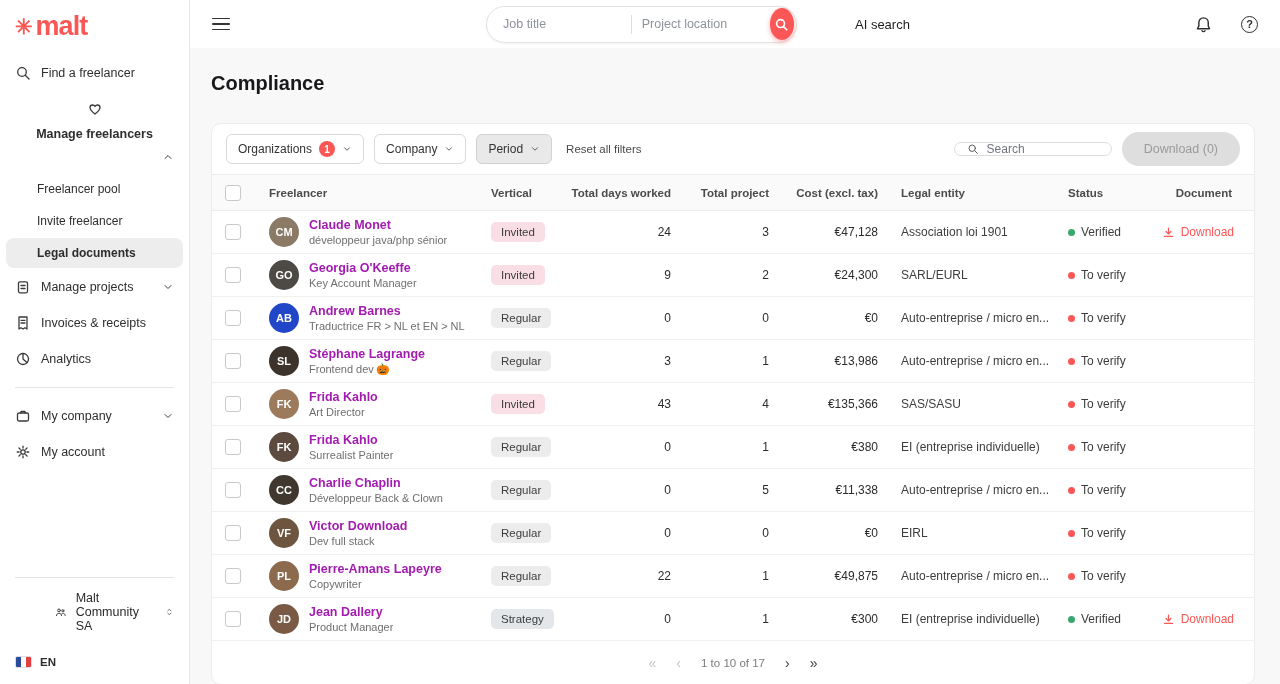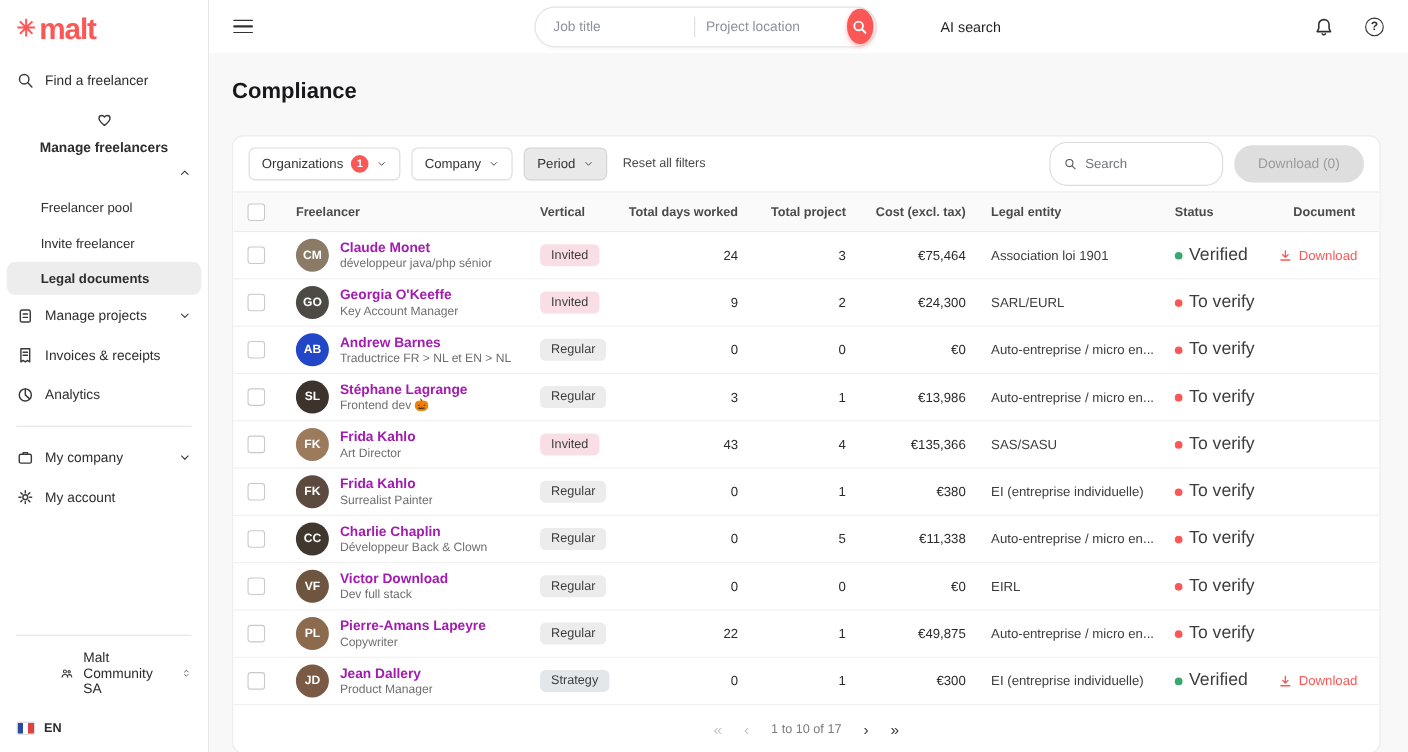--- a/index.html
+++ b/index.html
@@ -53,21 +53,21 @@
 
   
   .filters { display:flex; align-items:center; gap:10px; padding:10px 14px; height:50px; }
   .chip { display:flex; align-items:center; gap:7px; height:30px; padding:0 11px; border:1px solid #d9d9d9; border-radius:6px;
           background:#fff; font-size:12px; color:#333; cursor:pointer; white-space:nowrap; }
   .chip.active { background:#e9e9ea; border-color:#d2d2d4; }
   .chip .count { background:#fc5757; color:#fff; border-radius:9px; min-width:16px; height:16px; font-size:10px; font-weight:700;
                  display:flex; align-items:center; justify-content:center; padding:0 4px; }
   .reset-link { font-size:11.5px; color:#4a4a4a; margin-left:4px; cursor:pointer; }
   .filters .spacer { flex:1; }
-  .filter-search { display:flex; align-items:center; gap:8px; width:158px; height:40px; border:1px solid #dcdcdc; border-radius:16px; padding:0 12px; background:#fff; }
+  .filter-search { display:flex; align-items:center; gap:8px; width:158px; height:14px; border:1px solid #dcdcdc; border-radius:16px; padding:0 12px; background:#fff; }
   .filter-search input { border:none; outline:none; font-size:12px; font-family:inherit; width:100%; color:#333; background:transparent; }
   .filter-search input::placeholder { color:#6f747d; }
   .download-btn { height:34px; padding:0 22px; border:none; border-radius:17px; background:#dedede; color:#9b9b9b;
                   font-size:12.5px; font-family:inherit; cursor:pointer; white-space:nowrap; }
 
   
   .grid { display:grid; grid-template-columns:44px 225px 90px 112px 98px 109px 168px 88px 1fr; align-items:center; }
   .thead { height:37px; background:#fafafa; border-top:1px solid #ececec; border-bottom:1px solid #ececec;
            font-size:11.5px; color:#4b4b4b; font-weight:600; }
   .th.pl13 { padding-left:13px; } .pl10 { padding-left:10px; } .pl11 { padding-left:11px; }
@@ -81,21 +81,21 @@
   .avatar { width:30px; height:30px; border-radius:50%; color:#fff; font-size:11px; font-weight:700; flex:0 0 30px;
             display:flex; align-items:center; justify-content:center; }
   .f-name { font-size:12.5px; font-weight:700; color:#a21caf; line-height:1.3; }
   .f-sub { font-size:11px; color:#6f6f6f; line-height:1.3; white-space:nowrap; overflow:hidden; text-overflow:ellipsis; max-width:170px; }
   .badge-wrap { padding-left:10px; }
   .badge { display:inline-block; padding:4px 10px; border-radius:5px; font-size:11.5px; color:#3d3d3d; }
   .badge-invited { background:#f9dfe5; }
   .badge-regular { background:#ececec; }
   .badge-strategy { background:#e3e7ea; }
   .entity-cell { padding-left:11px; color:#3d3d3d; white-space:nowrap; overflow:hidden; text-overflow:ellipsis; }
-  .status-cell { display:flex; align-items:center; gap:6px; padding-left:10px; font-size:16px; color:#3d3d3d; }
+  .status-cell { display:flex; align-items:center; gap:6px; padding-left:10px; font-size:12px; color:#3d3d3d; }
   .dot { width:7px; height:7px; border-radius:50%; flex:0 0 7px; }
   .status-verified .dot { background:#3aa76d; }
   .status-to_verify .dot { background:#fc5757; }
   .doc-cell { display:flex; justify-content:flex-end; padding-right:20px; }
   .download-link { display:flex; align-items:center; gap:6px; color:#fc5757; font-size:12px; font-weight:500; cursor:pointer; text-decoration:none; }
 
   
   .pagination { display:flex; align-items:center; justify-content:center; gap:20px; height:43px; font-size:11.5px; color:#7c7c7c; }
   .page-arrow { font-size:14px; cursor:pointer; line-height:1; }
   .page-arrow.dim { color:#c3c3c3; }
@@ -280,21 +280,21 @@
         <div class="freelancer-cell">
           <span class="avatar" style="background: rgb(138, 122, 102);">CM</span>
           <span>
             <div class="f-name">Claude Monet</div>
             <div class="f-sub">développeur java/php sénior</div>
           </span>
         </div>
         <div class="badge-wrap"><span class="badge badge-invited">Invited</span></div>
         <div class="right">24</div>
         <div class="right">3</div>
-        <div class="right">€75,464</div>
+        <div class="right">€47,128</div>
         <div class="entity-cell">Association loi 1901</div>
         <div class="status-cell status-verified">
           <span class="dot"></span>
           <span>Verified</span>
         </div>
         <div class="doc-cell">
           <a class="download-link">
             <svg width="13" height="13" viewBox="0 0 16 16" fill="none" stroke="currentColor" stroke-width="1.5" stroke-linecap="round" stroke-linejoin="round">
                 <path d="M8 2.5v7M5 6.8 8 9.8l3-3M3 12.8h10"></path>
               </svg>

